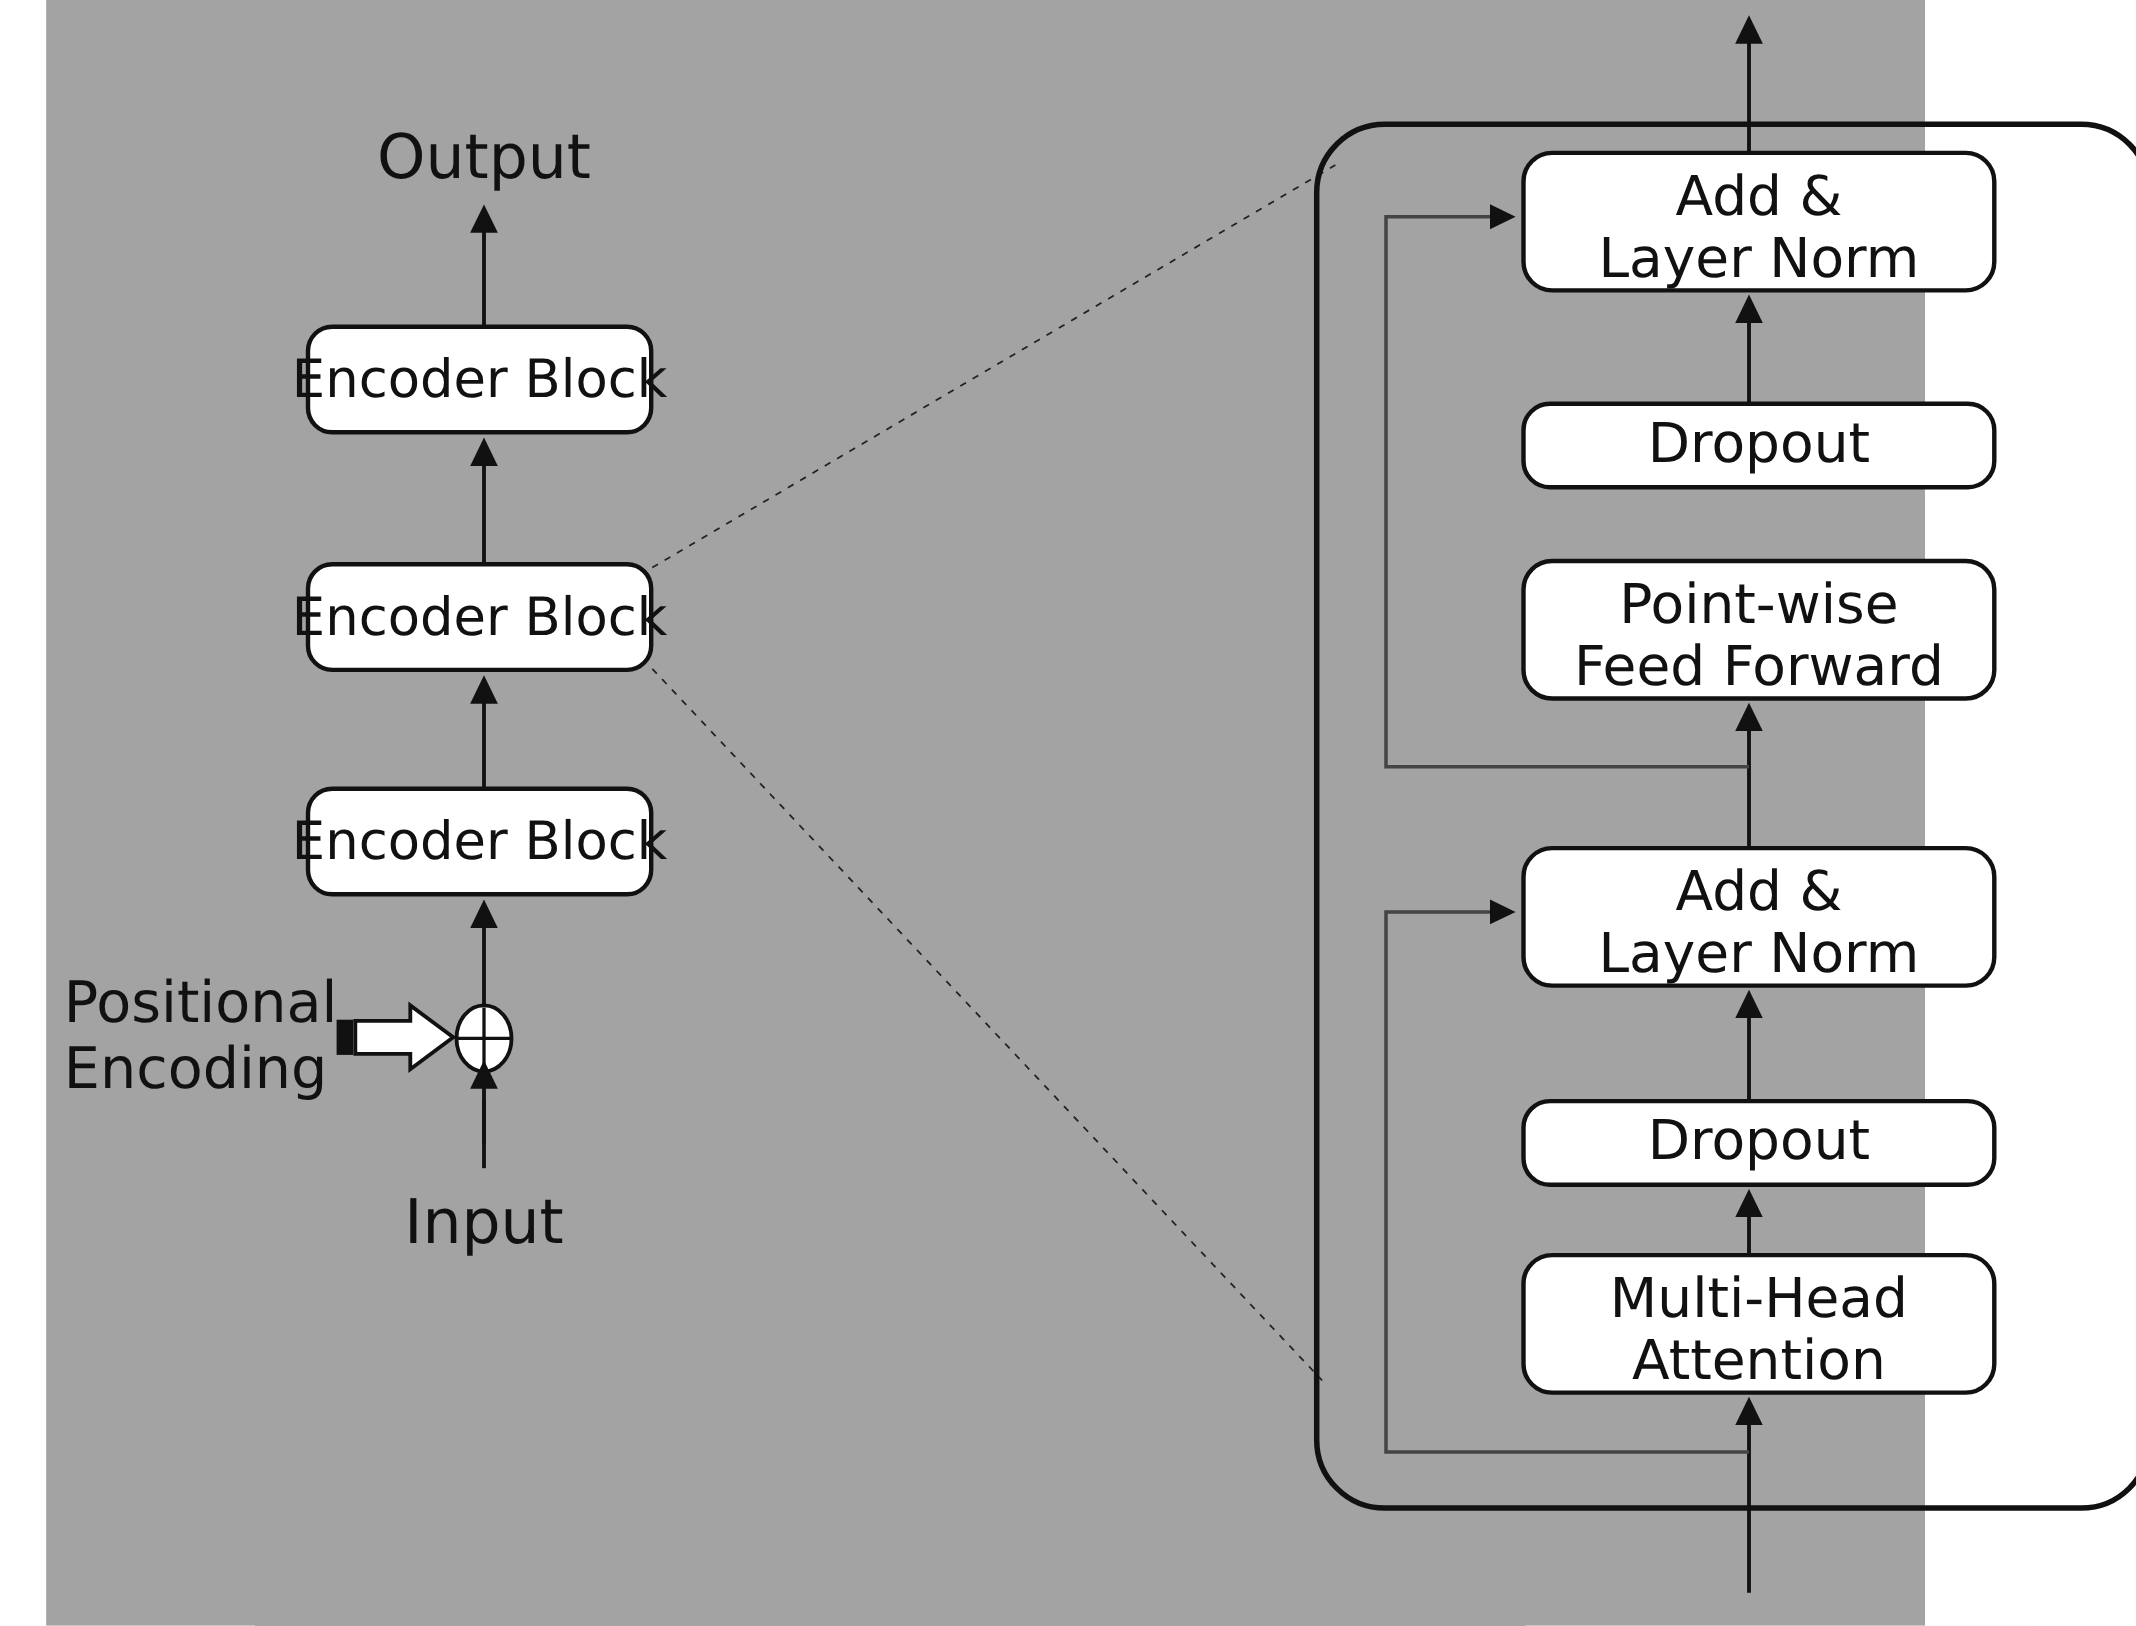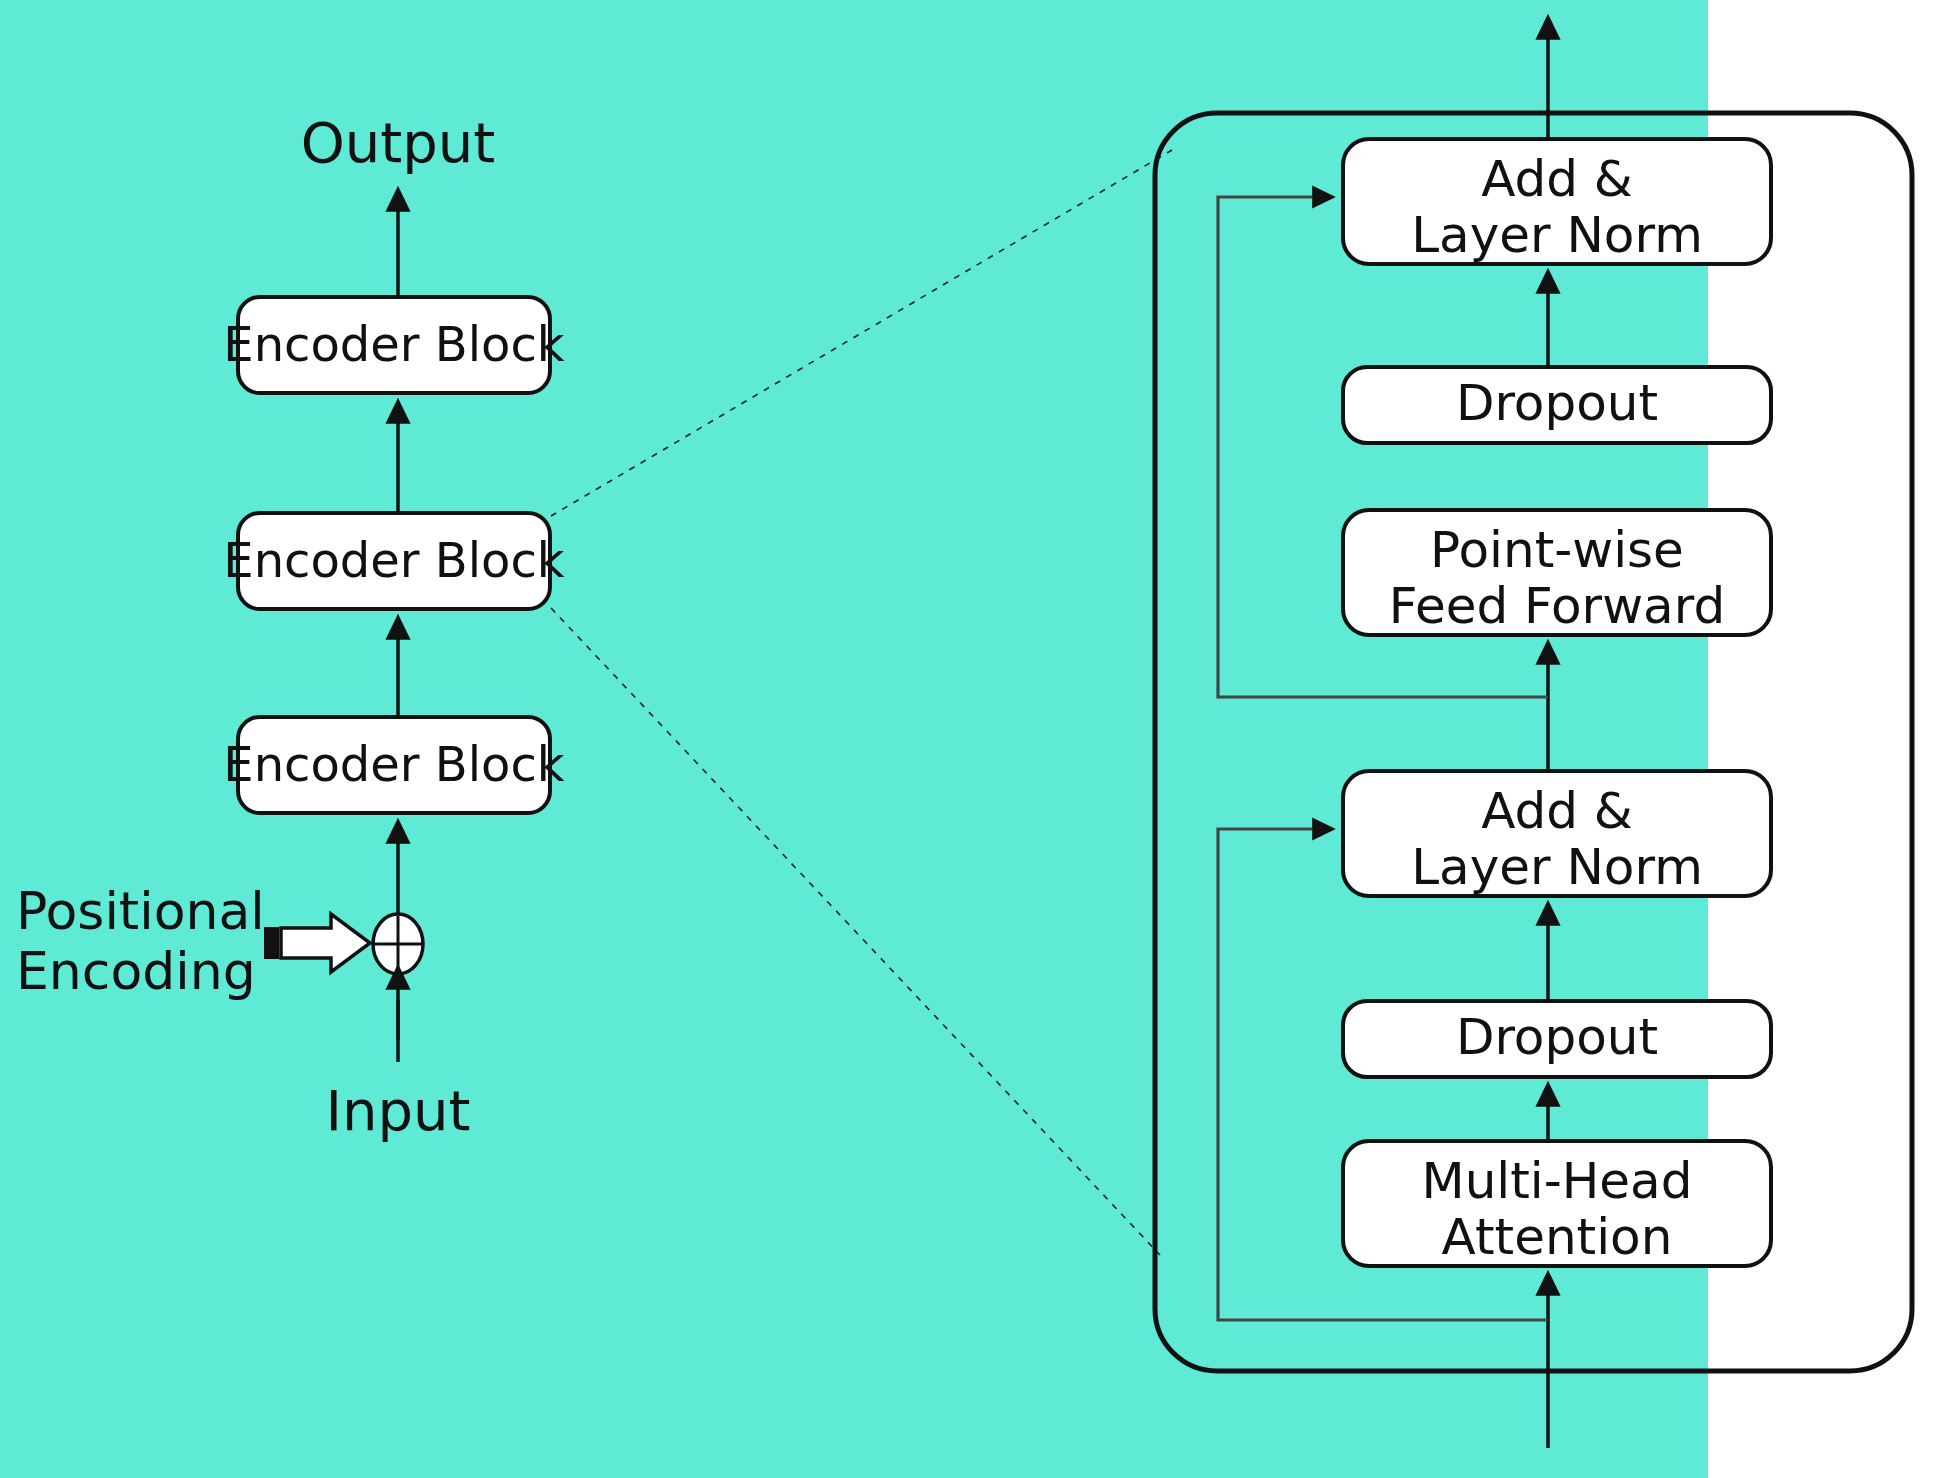--- a/index.html
+++ b/index.html
@@ -1,18 +1,18 @@
 <!DOCTYPE html>
 <html><head>
 <meta charset="utf-8">
 <style>
   html,body{margin:0;padding:0;background:#ffffff;}
   body{width:1942px;height:1478px;overflow:hidden;
        font-family:"DejaVu Sans","Liberation Sans",sans-serif;}
-  #stage{position:relative;width:1708px;height:1478px;background:#5eead4;}
+  #stage{position:relative;width:1708px;height:1478px;background:#a3a3a3;margin-left:42px;}
   svg#diagram{position:absolute;left:0;top:0;width:1942px;height:1478px;}
   .boxlabel{font-family:"DejaVu Sans","Liberation Sans",sans-serif;
             fill:#111111;text-anchor:middle;dominant-baseline:middle;}
   .freelabel{font-family:"DejaVu Sans","Liberation Sans",sans-serif;
              fill:#111111;}
   .rbox{fill:#ffffff;stroke:#111111;stroke-width:4;}
   .bigbox{fill:none;stroke:#111111;stroke-width:5;}
   .flow{stroke:#111111;stroke-width:3.5;fill:none;}
   .resid{stroke:#444444;stroke-width:3.2;fill:none;}
   .dashed{stroke:#222222;stroke-width:1.6;fill:none;stroke-dasharray:6 7;}

